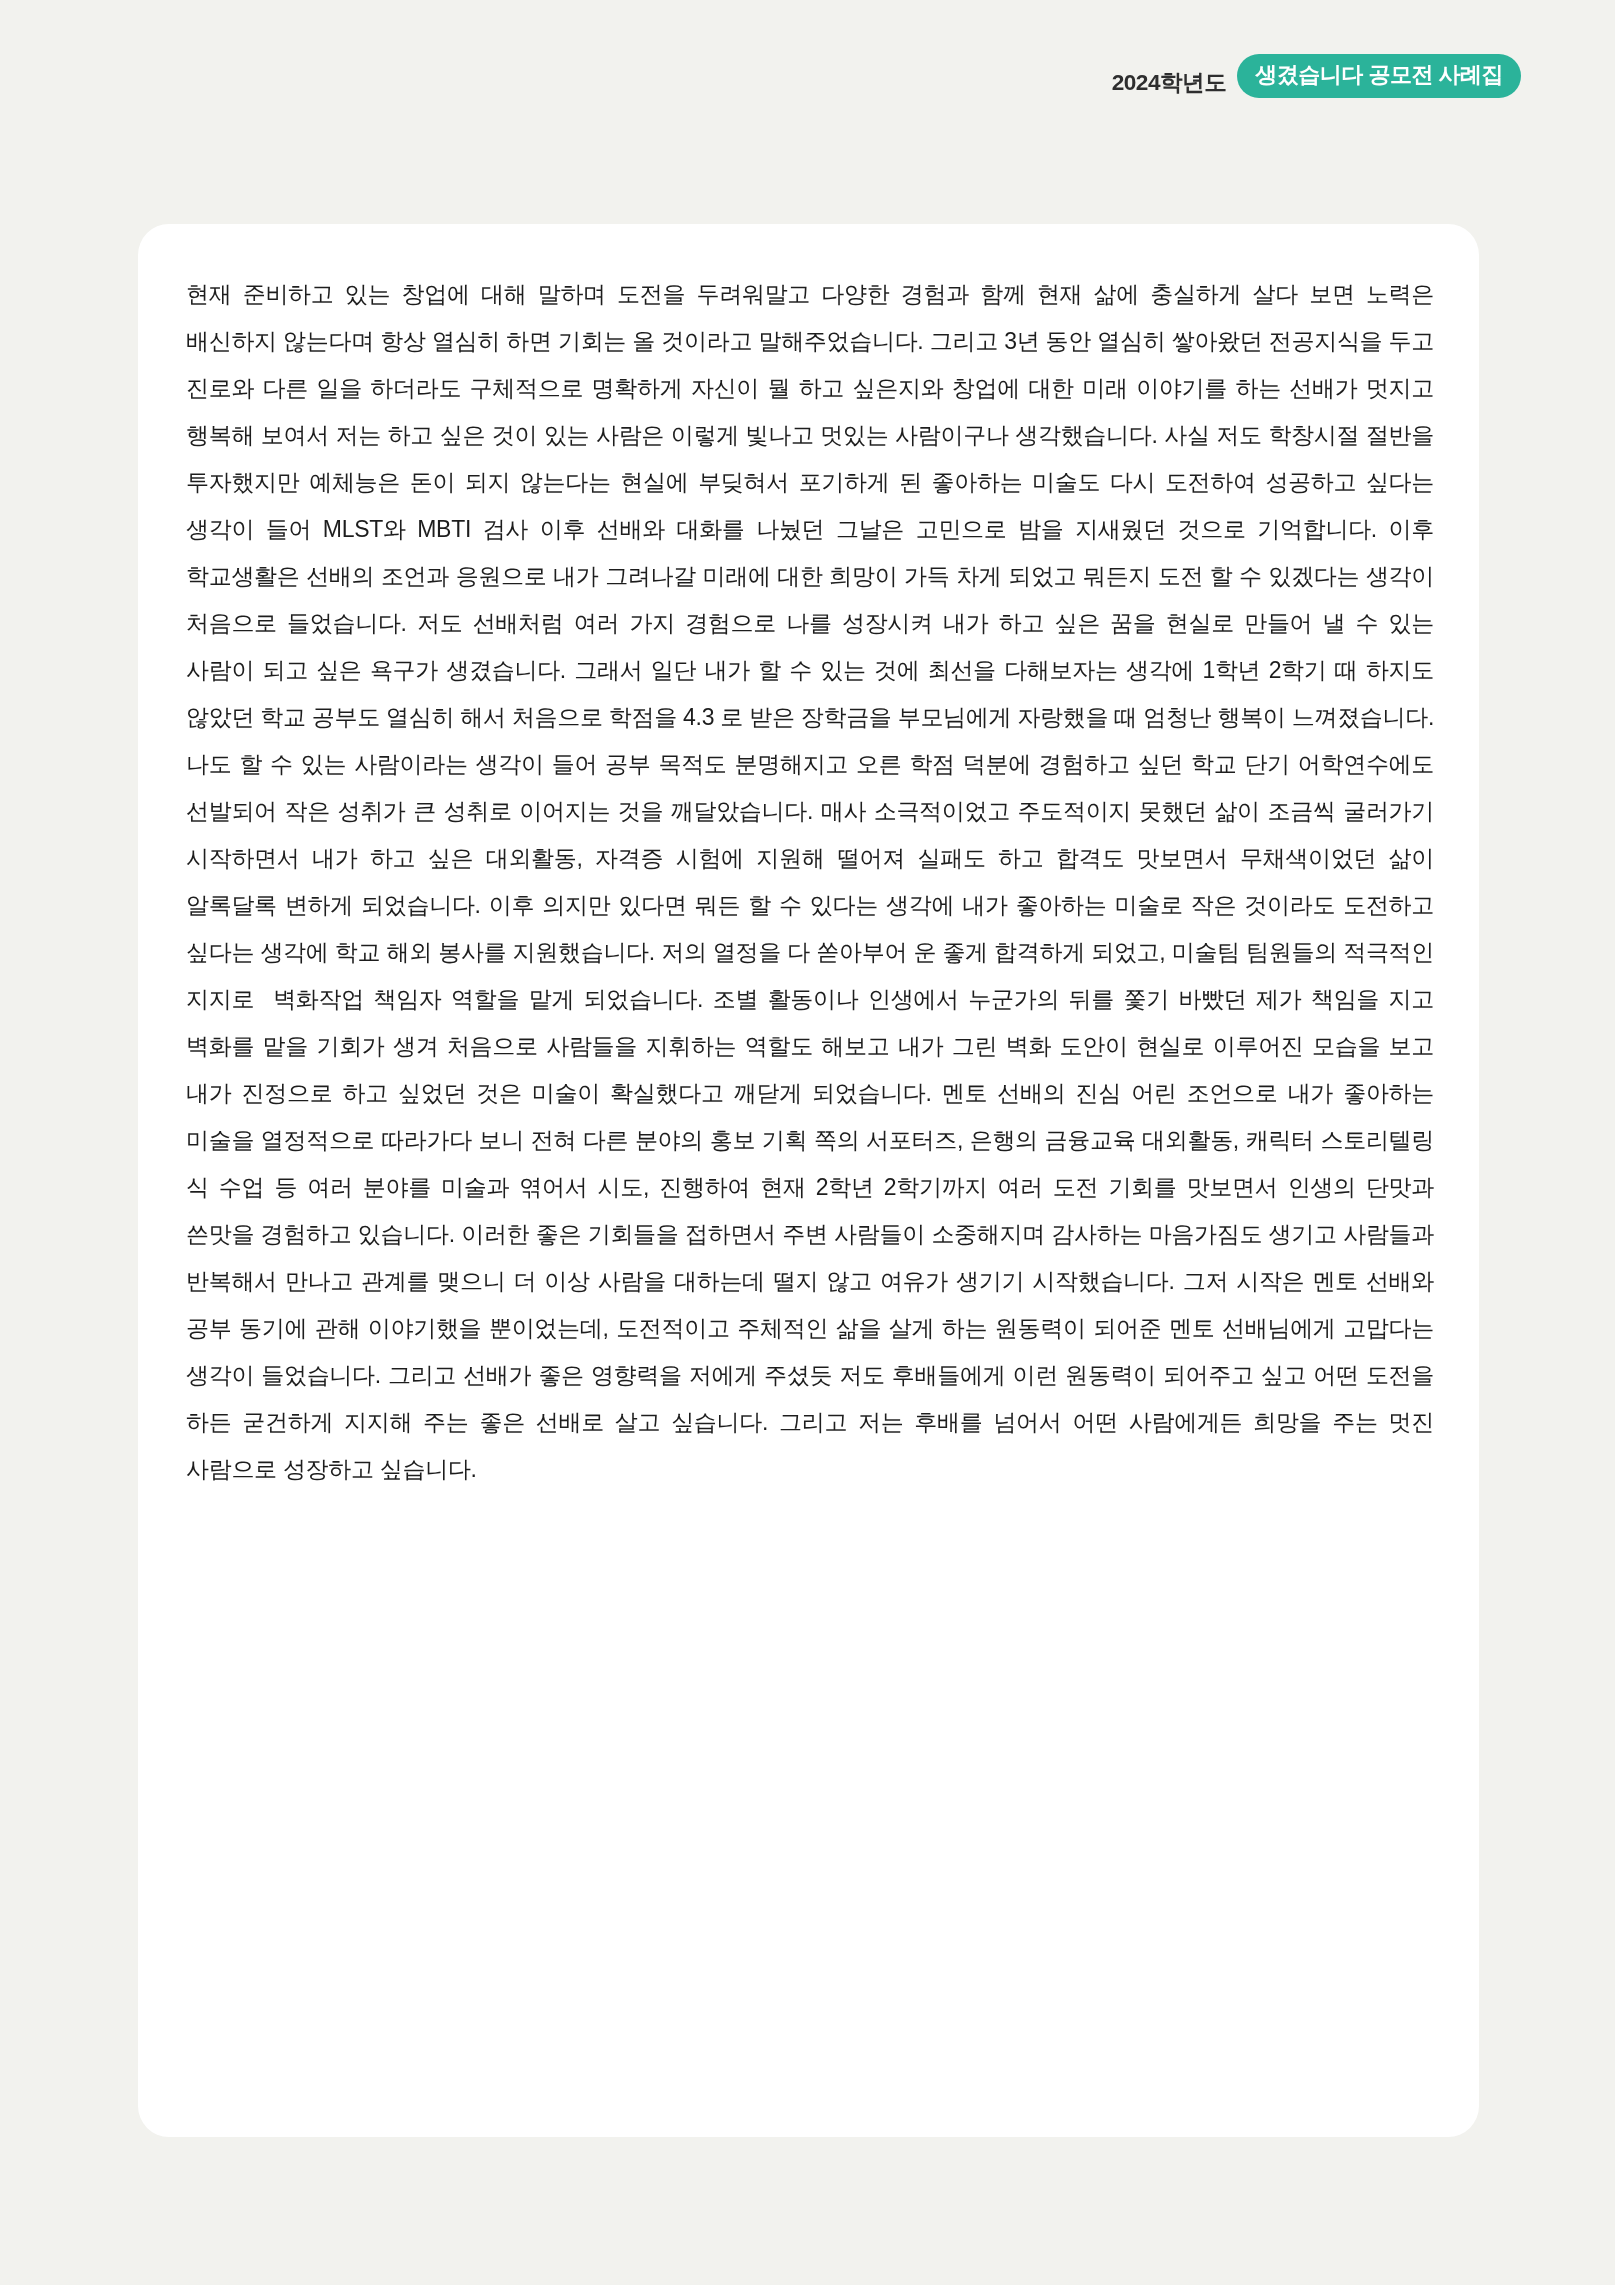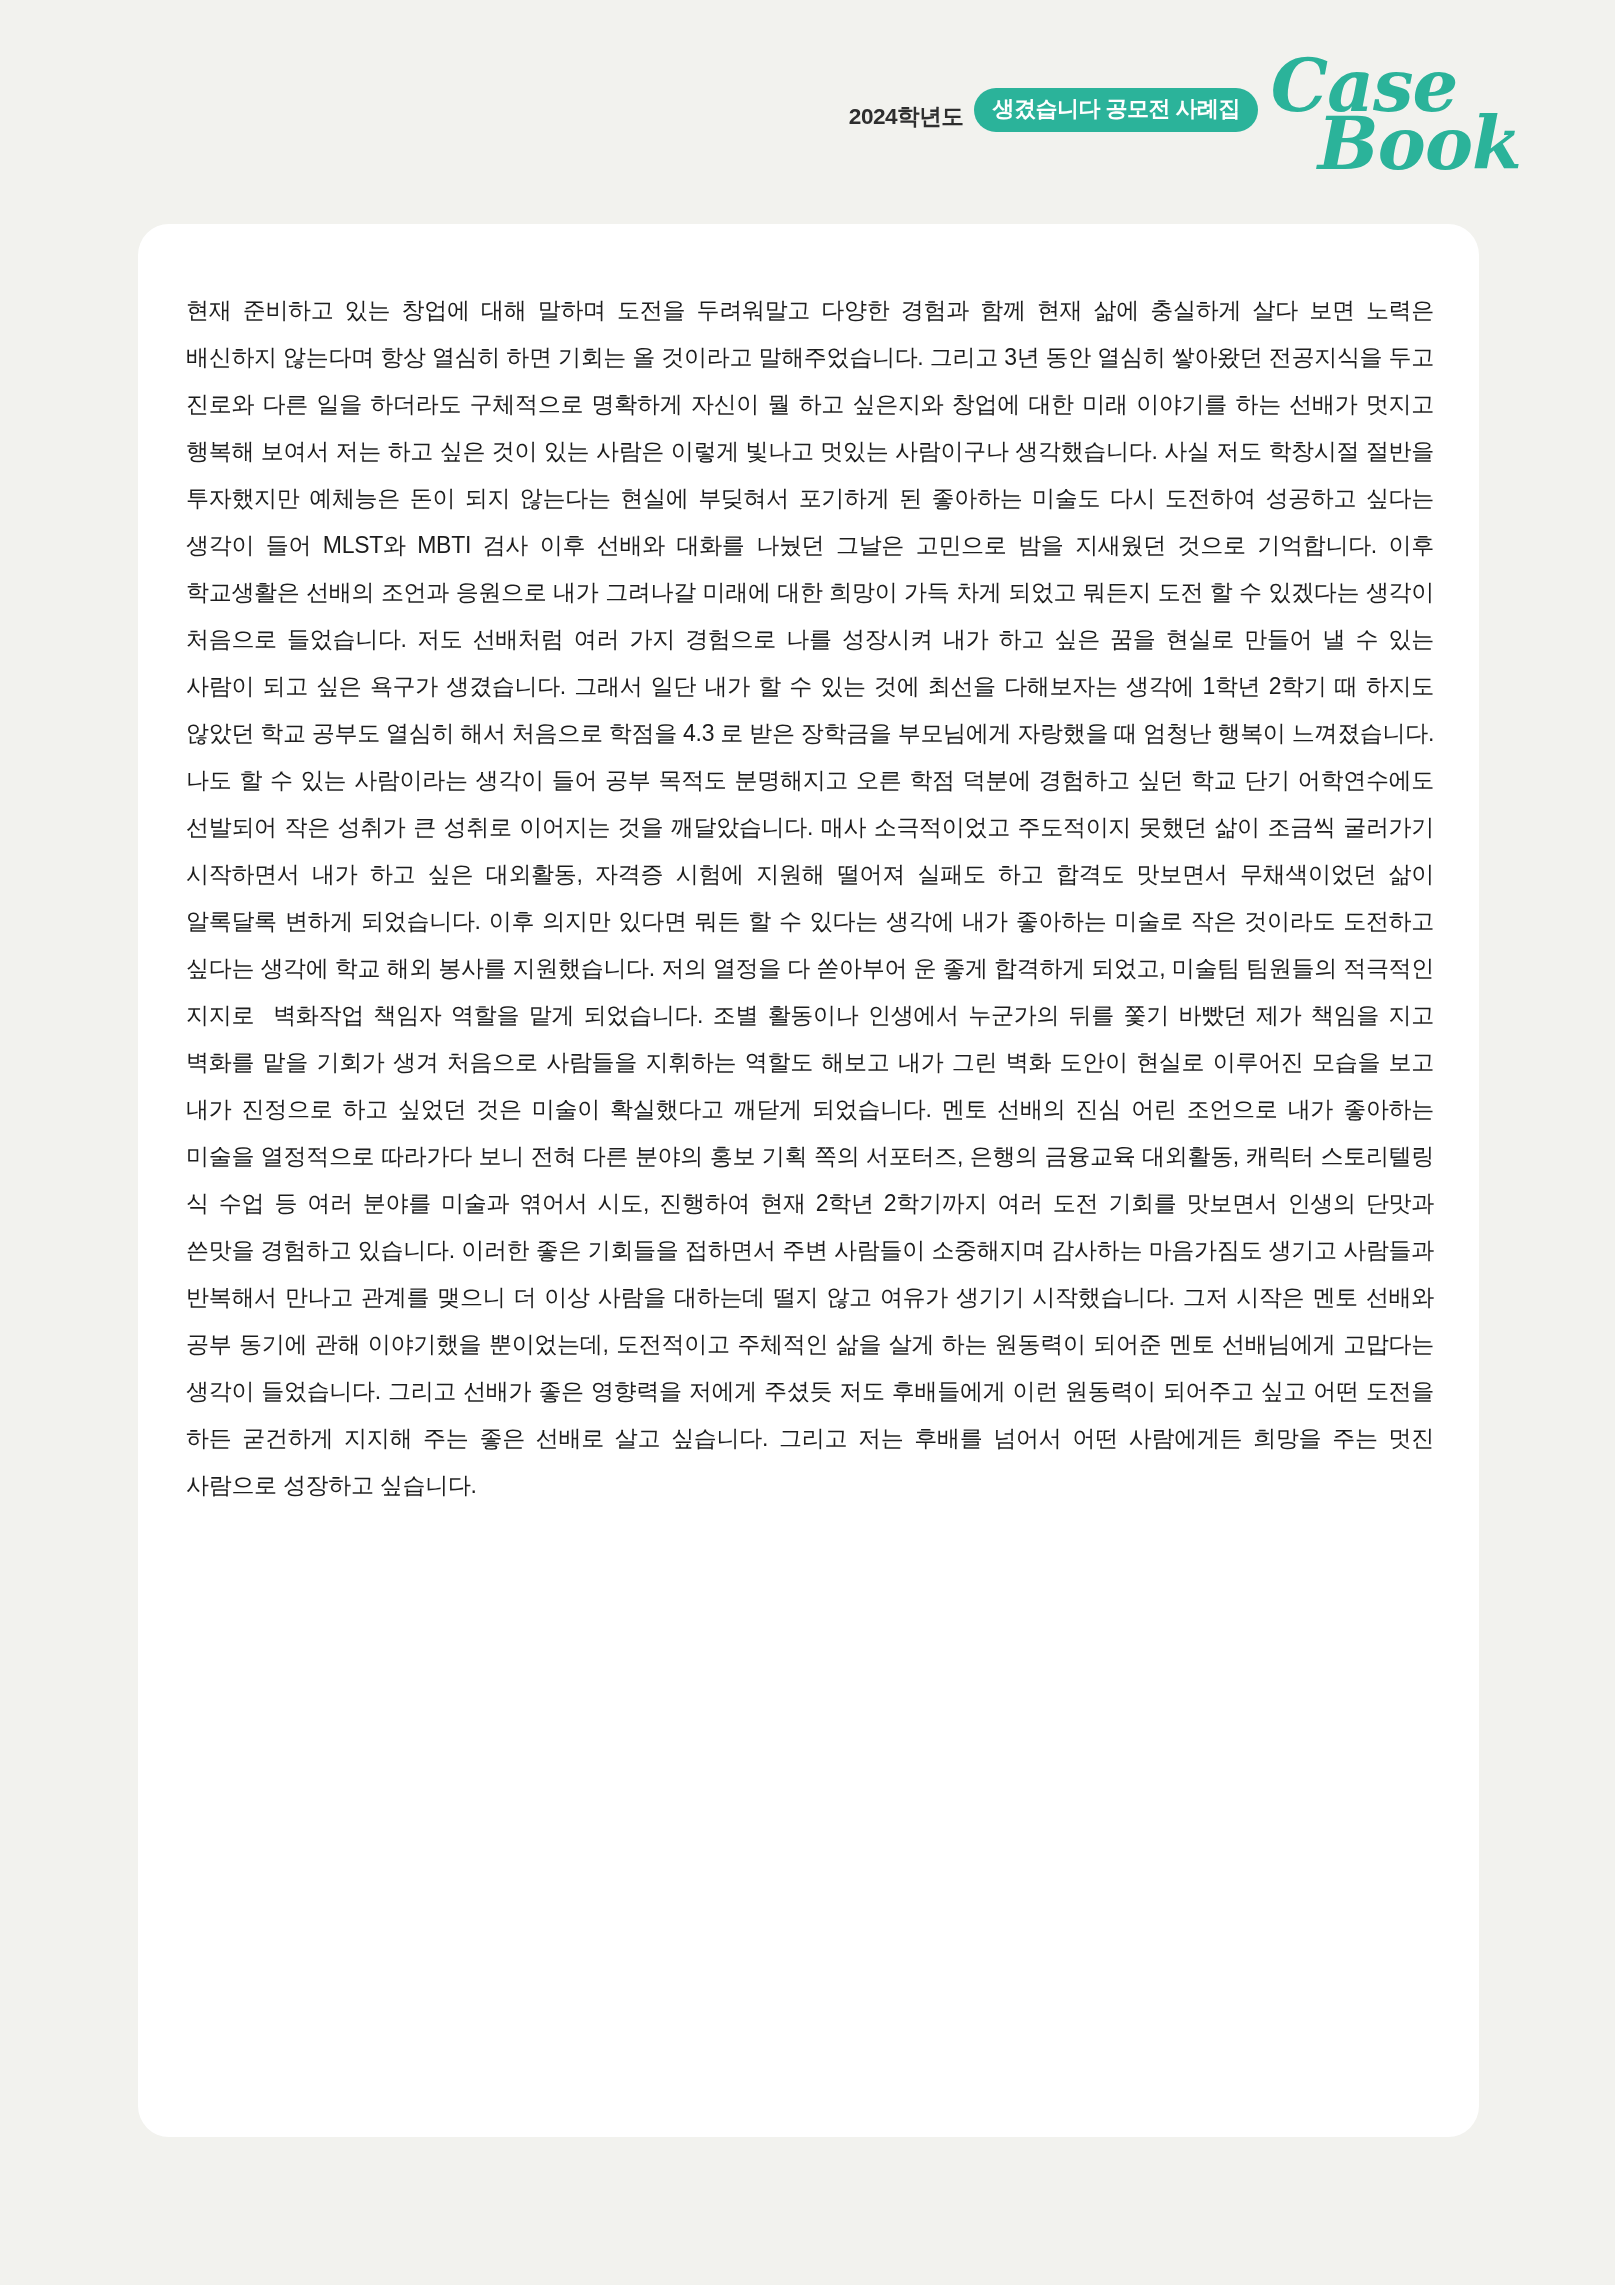--- a/index.html
+++ b/index.html
@@ -83,21 +83,21 @@
     width: 1341px;
     height: 1913px;
     background: #ffffff;
     border-radius: 31px 31px 31px 31px;
     box-sizing: border-box;
   }
 
   .body-text {
     position: absolute;
     left: 48px;
-    top: 40px;
+    top: 24px;
     width: 1248px;
     font-size: 23px;
     line-height: 47px;
     color: #1d1d1d;
     letter-spacing: -0.3px;
     text-align: justify;
     text-justify: inter-character;
     word-break: keep-all;
     white-space: pre-wrap;
   }
@@ -105,24 +105,20 @@
 </head>
 <body>
 
 <div class="page">
 
   <div class="header">
     <div class="header-left">
       <span class="year-label">2024학년도</span>
       <span class="pill">생겼습니다 공모전 사례집</span>
     </div>
-    <div class="casebook">
-      <span class="word word-case">Case</span>
-      <span class="word word-book">Book</span>
-    </div>
   </div>
 
   <div class="card">
     <p class="body-text">현재 준비하고 있는 창업에 대해 말하며 도전을 두려워말고 다양한 경험과 함께 현재 삶에 충실하게 살다 보면 노력은 배신하지 않는다며 항상 열심히 하면 기회는 올 것이라고 말해주었습니다. 그리고 3년 동안 열심히 쌓아왔던 전공지식을 두고 진로와 다른 일을 하더라도 구체적으로 명확하게 자신이 뭘 하고 싶은지와 창업에 대한 미래 이야기를 하는 선배가 멋지고 행복해 보여서 저는 하고 싶은 것이 있는 사람은 이렇게 빛나고 멋있는 사람이구나 생각했습니다. 사실 저도 학창시절 절반을 투자했지만 예체능은 돈이 되지 않는다는 현실에 부딪혀서 포기하게 된 좋아하는 미술도 다시 도전하여 성공하고 싶다는 생각이 들어 MLST와 MBTI 검사 이후 선배와 대화를 나눴던 그날은 고민으로 밤을 지새웠던 것으로 기억합니다. 이후 학교생활은 선배의 조언과 응원으로 내가 그려나갈 미래에 대한 희망이 가득 차게 되었고 뭐든지 도전 할 수 있겠다는 생각이 처음으로 들었습니다. 저도 선배처럼 여러 가지 경험으로 나를 성장시켜 내가 하고 싶은 꿈을 현실로 만들어 낼 수 있는 사람이 되고 싶은 욕구가 생겼습니다. 그래서 일단 내가 할 수 있는 것에 최선을 다해보자는 생각에 1학년 2학기 때 하지도 않았던 학교 공부도 열심히 해서 처음으로 학점을 4.3 로 받은 장학금을 부모님에게 자랑했을 때 엄청난 행복이 느껴졌습니다. 나도 할 수 있는 사람이라는 생각이 들어 공부 목적도 분명해지고 오른 학점 덕분에 경험하고 싶던 학교 단기 어학연수에도 선발되어 작은 성취가 큰 성취로 이어지는 것을 깨달았습니다. 매사 소극적이었고 주도적이지 못했던 삶이 조금씩 굴러가기 시작하면서 내가 하고 싶은 대외활동, 자격증 시험에 지원해 떨어져 실패도 하고 합격도 맛보면서 무채색이었던 삶이 알록달록 변하게 되었습니다. 이후 의지만 있다면 뭐든 할 수 있다는 생각에 내가 좋아하는 미술로 작은 것이라도 도전하고 싶다는 생각에 학교 해외 봉사를 지원했습니다. 저의 열정을 다 쏟아부어 운 좋게 합격하게 되었고, 미술팀 팀원들의 적극적인 지지로  벽화작업 책임자 역할을 맡게 되었습니다. 조별 활동이나 인생에서 누군가의 뒤를 쫓기 바빴던 제가 책임을 지고 벽화를 맡을 기회가 생겨 처음으로 사람들을 지휘하는 역할도 해보고 내가 그린 벽화 도안이 현실로 이루어진 모습을 보고 내가 진정으로 하고 싶었던 것은 미술이 확실했다고 깨닫게 되었습니다. 멘토 선배의 진심 어린 조언으로 내가 좋아하는 미술을 열정적으로 따라가다 보니 전혀 다른 분야의 홍보 기획 쪽의 서포터즈, 은행의 금융교육 대외활동, 캐릭터 스토리텔링 식 수업 등 여러 분야를 미술과 엮어서 시도, 진행하여 현재 2학년 2학기까지 여러 도전 기회를 맛보면서 인생의 단맛과 쓴맛을 경험하고 있습니다. 이러한 좋은 기회들을 접하면서 주변 사람들이 소중해지며 감사하는 마음가짐도 생기고 사람들과 반복해서 만나고 관계를 맺으니 더 이상 사람을 대하는데 떨지 않고 여유가 생기기 시작했습니다. 그저 시작은 멘토 선배와 공부 동기에 관해 이야기했을 뿐이었는데, 도전적이고 주체적인 삶을 살게 하는 원동력이 되어준 멘토 선배님에게 고맙다는 생각이 들었습니다. 그리고 선배가 좋은 영향력을 저에게 주셨듯 저도 후배들에게 이런 원동력이 되어주고 싶고 어떤 도전을 하든 굳건하게 지지해 주는 좋은 선배로 살고 싶습니다. 그리고 저는 후배를 넘어서 어떤 사람에게든 희망을 주는 멋진 사람으로 성장하고 싶습니다.</p>
   </div>
 
 </div>
 
 
 </body></html>

